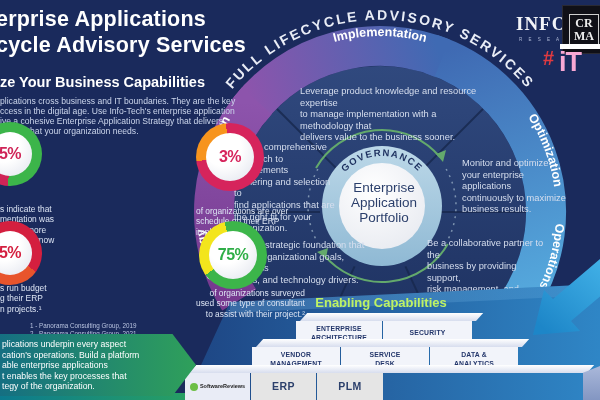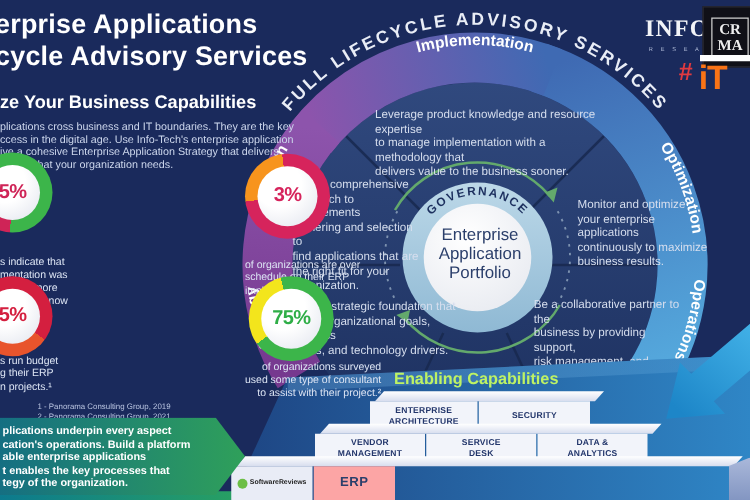--- a/index.html
+++ b/index.html
@@ -35,48 +35,48 @@
        clip-path:polygon(80px 22px,450px 4px,450px 15px,80px 33px);}
   .teal-strip{left:0;top:393px;width:205px;height:7px;z-index:2;
        background:linear-gradient(90deg,#0c7a8e,#2aa35f);}
 
   
   .enabling-title{left:281px;top:295px;width:200px;text-align:center;color:#bef264;
        font-size:13px;font-weight:700;z-index:5;}
   .tier{display:flex;gap:1px;z-index:5;}
   .block{background:#f2f4fa;color:#23366b;font-weight:700;font-size:6.8px;line-height:1.18;
        display:flex;align-items:center;justify-content:center;text-align:center;letter-spacing:.2px;}
-  .tier3 .block{background:#fca5a5;color:#2b3f6b;font-size:10.5px;letter-spacing:.4px;}
+  .tier3 .block{background:#e5e5e5;color:#2b3f6b;font-size:10.5px;letter-spacing:.4px;}
   .tierface{z-index:5;transform:skewX(-42deg);transform-origin:bottom left;
        background:linear-gradient(180deg,#ffffff,#d7ddee);}
   .logo-block{background:#e9ecf6 !important;display:flex;align-items:center;justify-content:center;gap:2px;}
   .sr-dot{width:8px;height:8px;border-radius:50%;background:#6cbe45;display:inline-block;}
   .sr-text{font-size:5.5px;color:#222;font-weight:700;letter-spacing:0;}
   .tier3-side{left:583px;top:366px;width:17px;height:34px;z-index:5;
        background:linear-gradient(180deg,#aab8da,#8396c2);
        clip-path:polygon(0 20%,100% 0,100% 100%,0 100%);}
 
   
   .banner-green{left:0;top:334px;width:196px;height:62px;z-index:6;
        background:linear-gradient(90deg,#156f82,#2fa05a);
        clip-path:polygon(0 0,88% 0,100% 50%,88% 100%,0 100%);}
   .banner-text{position:absolute;left:2px;top:5px;color:#ffffff;font-size:8.7px;
-       font-weight:700;line-height:10.6px;}
+       font-weight:400;line-height:10.6px;}
 
   
   .infotech{left:516px;top:13px;color:#f2f4f8;font-family:"Liberation Serif",serif;
        font-size:19px;font-weight:700;letter-spacing:1px;z-index:7;}
   .research{left:519px;top:37px;color:#aeb9d6;font-size:4.5px;letter-spacing:2.5px;z-index:7;}
   .crma-box{left:562px;top:5px;width:42px;height:47px;background:#101017;z-index:7;
        border:1px solid #2a2a33;display:flex;align-items:center;justify-content:center;}
   .crma-inner{border:1px solid #cfcfcf;padding:2px 4px;color:#eeeeee;
        font-family:"Liberation Serif",serif;font-size:12px;line-height:13px;font-weight:700;text-align:center;}
   .hash{left:543px;top:47px;color:#e03a40;font-size:20px;font-weight:800;z-index:7;}
   .it-bar{left:560px;top:44px;width:42px;height:5px;background:#ffffff;z-index:7;}
-  .it-text{left:559px;top:47px;color:#f97316;font-size:27px;font-weight:800;letter-spacing:-1px;z-index:7;}
+  .it-text{left:559px;top:47px;color:#f9a8d4;font-size:27px;font-weight:800;letter-spacing:-1px;z-index:7;}
 
   svg text{font-family:"Liberation Sans",sans-serif;}
 </style>
 </head>
 <body>
 
 <svg class="abs" style="left:0;top:0;z-index:1;" width="600" height="400" viewBox="0 0 600 400">
   <defs>
     <linearGradient id="gLeft" x1="238" y1="298" x2="255" y2="103" gradientUnits="userSpaceOnUse">
       <stop offset="0" stop-color="#76398f"></stop>
@@ -215,20 +215,21 @@
 </div>
 
 <div class="abs tierface" style="left:189px;top:365px;width:398px;height:8px;"></div>
 <div class="abs tier3-side"></div>
 <div class="abs tier tier3" style="left:185px;top:373px;height:27px;">
   <div class="block logo-block" style="width:65px;">
     <span class="sr-dot"></span>
     <span class="sr-text">SoftwareReviews</span>
   </div>
   <div class="block" style="width:65px;">ERP</div>
+  <div class="block" style="width:66px;">PLM</div>
 </div>
 
 <div class="abs page-title pre">erprise Applications
 cycle Advisory Services</div>
 <div class="abs page-subtitle">ize Your Business Capabilities</div>
 <div class="abs intro pre">plications cross business and IT boundaries. They are the key
 ccess in the digital age. Use Info-Tech's enterprise application
 ive a cohesive Enterprise Application Strategy that delivers
 results that your organization needs.</div>
 

